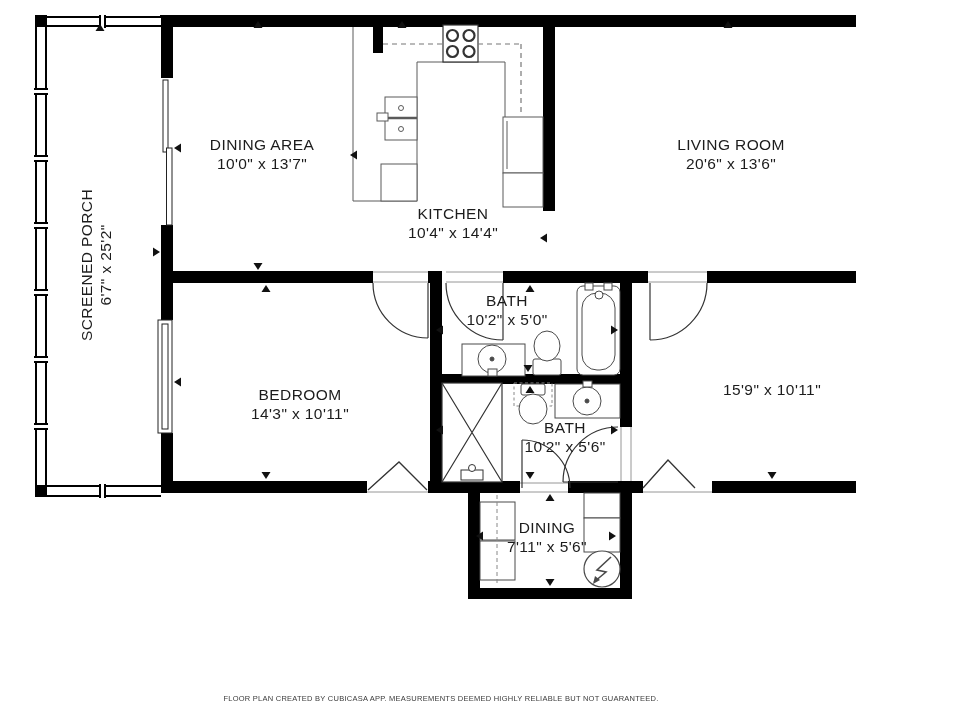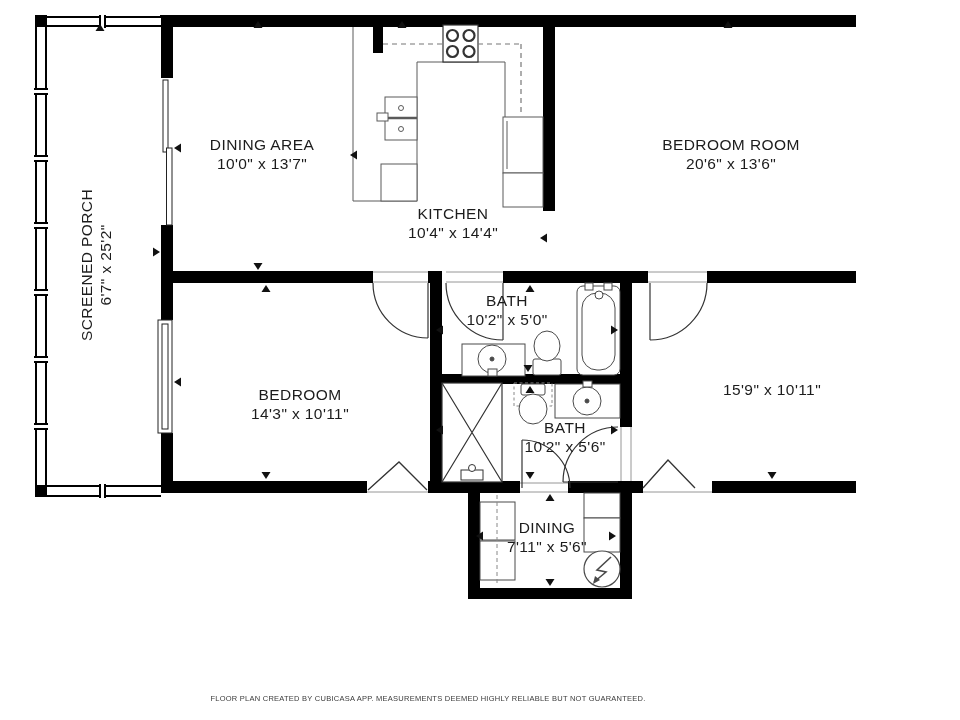--- a/index.html
+++ b/index.html
@@ -12,21 +12,21 @@
   .sdiv-h{position:absolute;background:#fff;box-sizing:border-box;height:7px;
           border-top:2px solid #000;border-bottom:2px solid #000;z-index:3;}
   .sdiv-v{position:absolute;background:#fff;box-sizing:border-box;width:7px;
           border-left:2px solid #000;border-right:2px solid #000;z-index:3;}
   .overlay{position:absolute;left:0;top:0;width:960px;height:720px;z-index:4;}
   .room-label{position:absolute;transform:translate(-50%,-50%);text-align:center;
               font-size:15.5px;line-height:19px;color:#1c1c1c;letter-spacing:.4px;
               white-space:nowrap;z-index:6;}
   .room-label.rotated{transform:translate(-50%,-50%) rotate(-90deg);}
   .footer{position:absolute;left:0;top:694px;width:100%;text-align:center;
-          font-size:7.5px;color:#3a3a3a;letter-spacing:.25px;z-index:6;}
+          font-size:7.5px;color:#3a3a3a;letter-spacing:.25px;z-index:6;padding-left:13px;}
 </style>
 </head>
 <body>
 
 <div class="plan">
 
   <div class="wall" style="left:160px;top:15px;width:767px;height:12px"></div>
 
   <div class="wall" style="left:161px;top:15px;width:12px;height:63px"></div>
   <div class="wall" style="left:161px;top:225px;width:12px;height:58px"></div>
@@ -247,21 +247,21 @@
 
   <div class="room-label" style="left:262px;top:154px">
     <div>DINING AREA</div>
     <div>10'0" x 13'7"</div>
   </div>
   <div class="room-label" style="left:453px;top:223px">
     <div>KITCHEN</div>
     <div>10'4" x 14'4"</div>
   </div>
   <div class="room-label" style="left:731px;top:154px">
-    <div>BEDROOM ROOM</div>
+    <div>LIVING ROOM</div>
     <div>20'6" x 13'6"</div>
   </div>
   <div class="room-label" style="left:507px;top:310px">
     <div>BATH</div>
     <div>10'2" x 5'0"</div>
   </div>
   <div class="room-label" style="left:300px;top:404px">
     <div>BEDROOM</div>
     <div>14'3" x 10'11"</div>
   </div>

